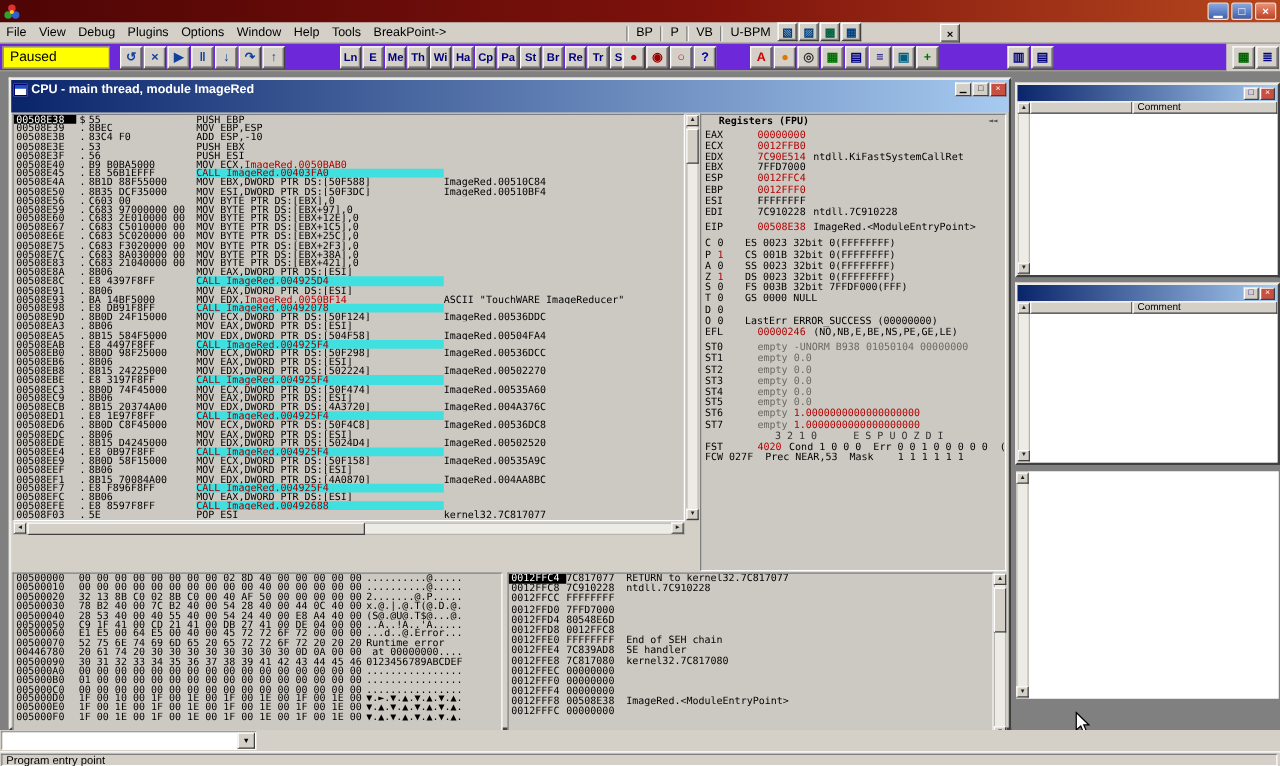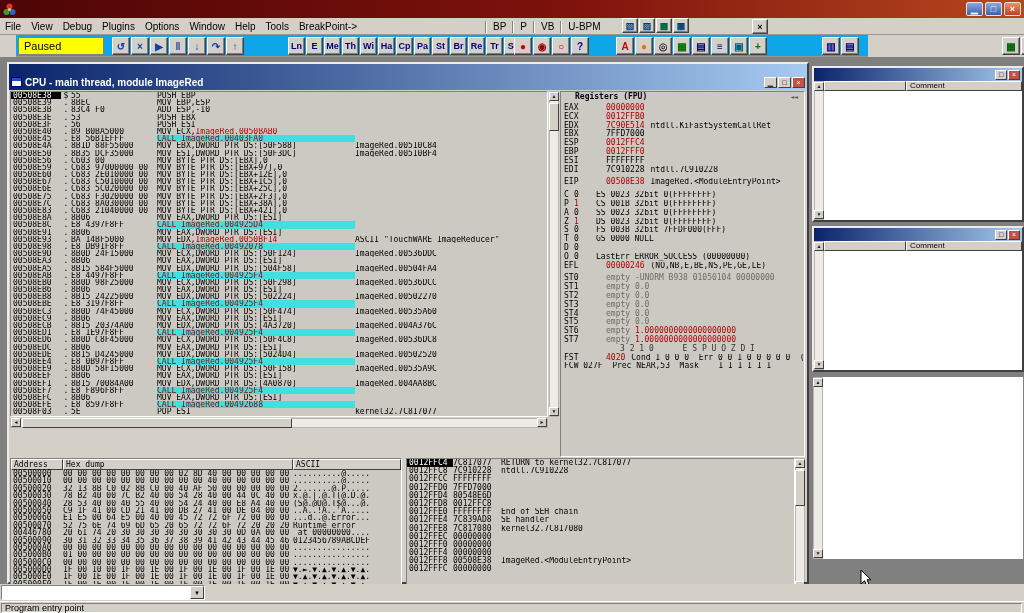--- a/index.html
+++ b/index.html
@@ -10,37 +10,37 @@
 #titlebar{position:absolute;left:0;top:0;width:1024px;height:18px;background:linear-gradient(90deg,#4E0505,#7E120C 55%,#B5471E);display:flex;align-items:center;padding:0 3px}
 #app-icon{width:13px;height:13px;margin-right:4px}
 #win-controls{margin-left:auto;display:flex}
 .cap-btn{width:17px;height:14px;margin-left:2px;border:1px solid #E8E0D8;border-radius:2px;display:flex;align-items:center;justify-content:center;font-size:9px;color:#FFF;font-weight:bold;line-height:10px}
 .cap-min,.cap-max{background:linear-gradient(#89A8E0,#3A5FAF)}
 .cap-close{background:linear-gradient(#E89078,#C04020)}
 
 #menubar{position:absolute;left:0;top:18px;width:1024px;height:17px;background:#D4D0C8;border-bottom:1px solid #9A968E;display:flex;align-items:center}
 #menu-items{display:flex;align-items:flex-end}
 .menu-item{font-size:10px;padding:2px 5px;white-space:pre}
-#bp-group{position:absolute;left:484px;top:1px;display:flex;align-items:center;height:15px}
+#bp-group{position:absolute;left:500px;top:1px;display:flex;align-items:center;height:15px}
 .msep{width:2px;height:12px;border-left:1px solid #808080;border-right:1px solid #FFF;margin:0 1px}
 #menu-icons{position:absolute;left:622px;top:0;display:flex}
 #menu-close{position:absolute;left:752px;top:1px}
 
-#toolbar{position:absolute;left:16px;top:35px;width:852px;height:22px;background:#0ea5e9;border-bottom:1px solid #9A968E}
+#toolbar{position:absolute;left:0;top:35px;width:981px;height:22px;background:#6d28d9;border-bottom:1px solid #9A968E}
 #paused{position:absolute;left:2px;top:2px;width:86px;height:18px;background:#FFFF00;border:1px solid #808080;font-size:11px;padding:2px 0 0 5px}
 .tgroup{position:absolute;top:2px;display:flex}
 #tg-debug{left:96px}#tg-letters{left:272px}#tg-breaks{left:498px}#tg-tools{left:600px}#tg-mid{left:806px}#tg-far{left:986px}
 .tbtn{display:inline-flex;align-items:center;justify-content:center;width:18px;height:18px;background:#D4D0C8;border:1px solid;border-color:#FFFFFF #404040 #404040 #FFFFFF;box-shadow:inset -1px -1px 0 #808080;font-size:10px;font-weight:bold;margin-right:1px;cursor:default}
 .tletter{width:17px;font-size:9px}
 #menubar .tbtn{width:16px;height:15px;font-size:9px}
 
 #mdi{position:absolute;left:0;top:57px;width:1024px;height:527px;background:#808080;overflow:hidden}
 
 #cpu{position:absolute;left:7px;top:5px;width:802px;height:522px;border:2px solid;border-color:#ECEBE5 #404040 #404040 #ECEBE5;background:#D4D0C8}
-#cpu-title{height:14px;background:linear-gradient(90deg,#0A246A,#A6CAF0);display:flex;align-items:flex-start;padding:13px 2px;color:#fff;font-size:10px;font-weight:bold;white-space:pre}
+#cpu-title{height:14px;background:linear-gradient(90deg,#0A246A,#A6CAF0);display:flex;align-items:flex-end;padding:13px 2px;color:#fff;font-size:10px;font-weight:bold;white-space:pre}
 .cpu-icon{width:11px;height:10px;background:#fff;border:1px solid #00007A;margin-right:3px;position:relative;flex:none}
 .cpu-icon::before{content:"";position:absolute;left:0;top:0;right:0;height:3px;background:#2050C0}
 #cpu-btns{margin-left:auto;display:flex}
 .cpu-btn{width:13px;height:11px;margin-left:1px;background:#D4D0C8;border:1px solid;border-color:#FFF #404040 #404040 #FFF;font-size:7px;line-height:9px;text-align:center;color:#000;font-weight:normal}
 .cpu-btn.close{background:#C85040;color:#fff}
 #cpu-body{position:relative;height:504px}
 .pane{position:absolute;background:#CCC9C2;border:1px solid;border-color:#808080 #FFFFFF #FFFFFF #808080;font-family:"DejaVu Sans Mono",monospace;font-size:8px;overflow:hidden}
 
 #disasm{left:1px;top:1px;width:538px;height:326px}
 .drow{display:flex;height:7.2px;line-height:7.2px;white-space:pre}
@@ -320,25 +320,20 @@
             <div class="rline"><span class="rn">ST5</span><span class="rst">empty </span><span class="rst">0.0</span></div>
             <div class="rline"><span class="rn">ST6</span><span class="rst">empty </span><span class="red">1.0000000000000000000</span></div>
             <div class="rline"><span class="rn">ST7</span><span class="rst">empty </span><span class="red">1.0000000000000000000</span></div>
             <div class="rline rfoot">3 2 1 0      E S P U O Z D I</div>
             <div class="rline"><span class="rn">FST</span><span class="rv red">4020</span><span class="rx">Cond 1 0 0 0  Err 0 0 1 0 0 0 0 0  (EQ)</span></div>
             <div class="rline"><span class="rx" style="margin-left:0">FCW 027F  Prec NEAR,53  Mask    1 1 1 1 1 1</span></div>
           </div>
       </div>
 
       <div id="dump" class="pane">
-        <div id="dump-head">
-          <span class="dhc dhc1">Address</span>
-          <span class="dhc dhc2">Hex dump</span>
-          <span class="dhc dhc3">ASCII</span>
-        </div>
         <div id="dump-rows">
             <div class="mrow"><span class="ma">00500000</span><span class="mh">00 00 00 00 00 00 00 00 02 8D 40 00 00 00 00 00</span><span class="ms">..........@.....</span></div>
             <div class="mrow"><span class="ma">00500010</span><span class="mh">00 00 00 00 00 00 00 00 00 00 40 00 00 00 00 00</span><span class="ms">..........@.....</span></div>
             <div class="mrow"><span class="ma">00500020</span><span class="mh">32 13 8B C0 02 8B C0 00 40 AF 50 00 00 00 00 00</span><span class="ms">2.......@.P.....</span></div>
             <div class="mrow"><span class="ma">00500030</span><span class="mh">78 B2 40 00 7C B2 40 00 54 28 40 00 44 0C 40 00</span><span class="ms">x.@.|.@.T(@.D.@.</span></div>
             <div class="mrow"><span class="ma">00500040</span><span class="mh">28 53 40 00 40 55 40 00 54 24 40 00 E8 A4 40 00</span><span class="ms">(S@.@U@.T$@...@.</span></div>
             <div class="mrow"><span class="ma">00500050</span><span class="mh">C9 1F 41 00 CD 21 41 00 DB 27 41 00 DE 04 00 00</span><span class="ms">..A..!A..'A.....</span></div>
             <div class="mrow"><span class="ma">00500060</span><span class="mh">E1 E5 00 64 E5 00 40 00 45 72 72 6F 72 00 00 00</span><span class="ms">...d..@.Error...</span></div>
             <div class="mrow"><span class="ma">00500070</span><span class="mh">52 75 6E 74 69 6D 65 20 65 72 72 6F 72 20 20 20</span><span class="ms">Runtime error   </span></div>
             <div class="mrow"><span class="ma">00446780</span><span class="mh">20 61 74 20 30 30 30 30 30 30 30 30 0D 0A 00 00</span><span class="ms"> at 00000000....</span></div>

